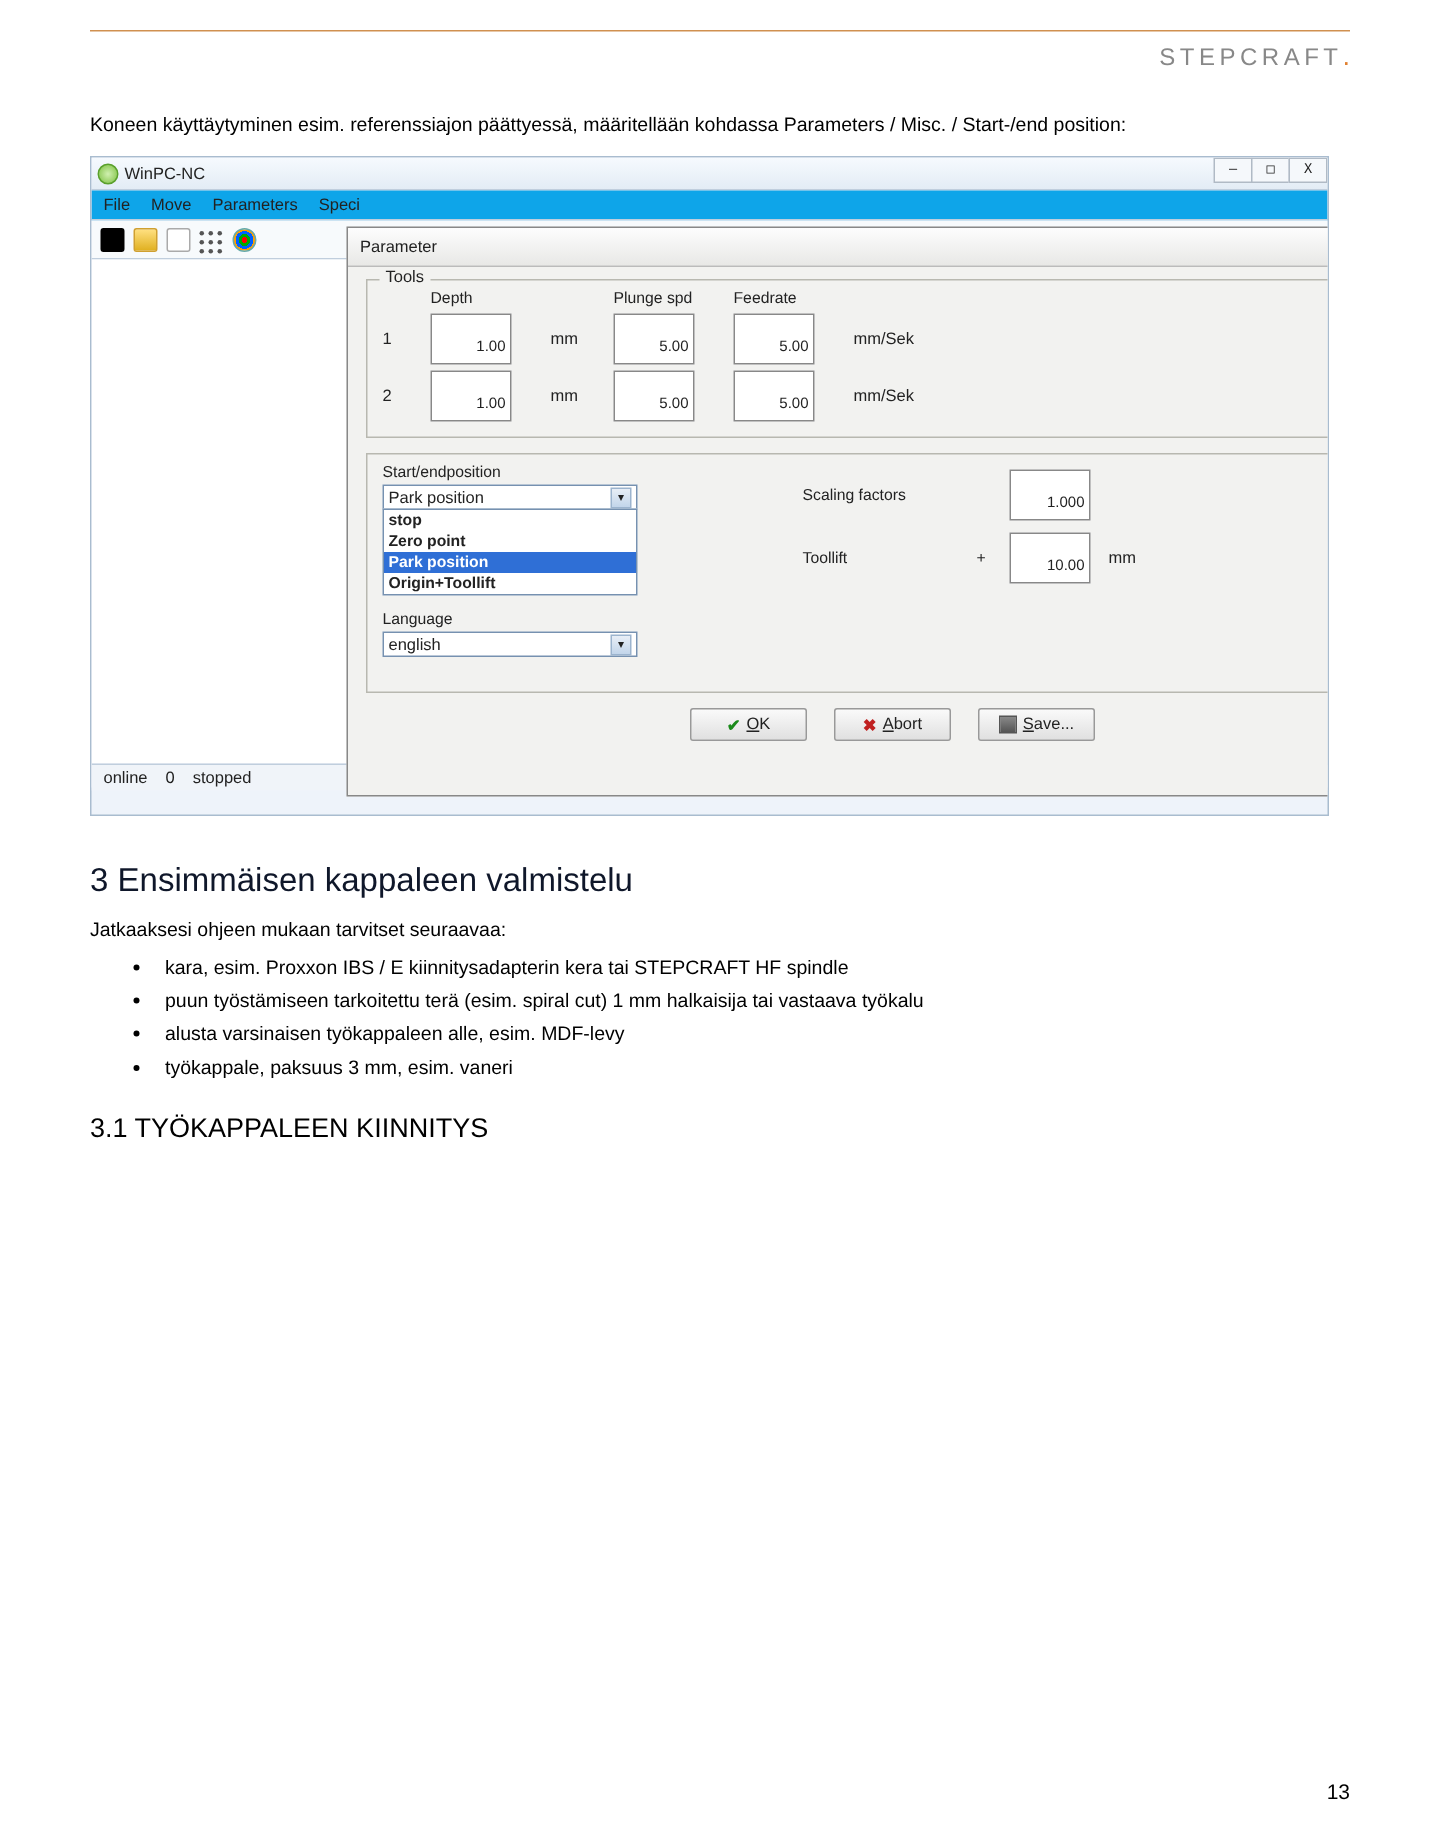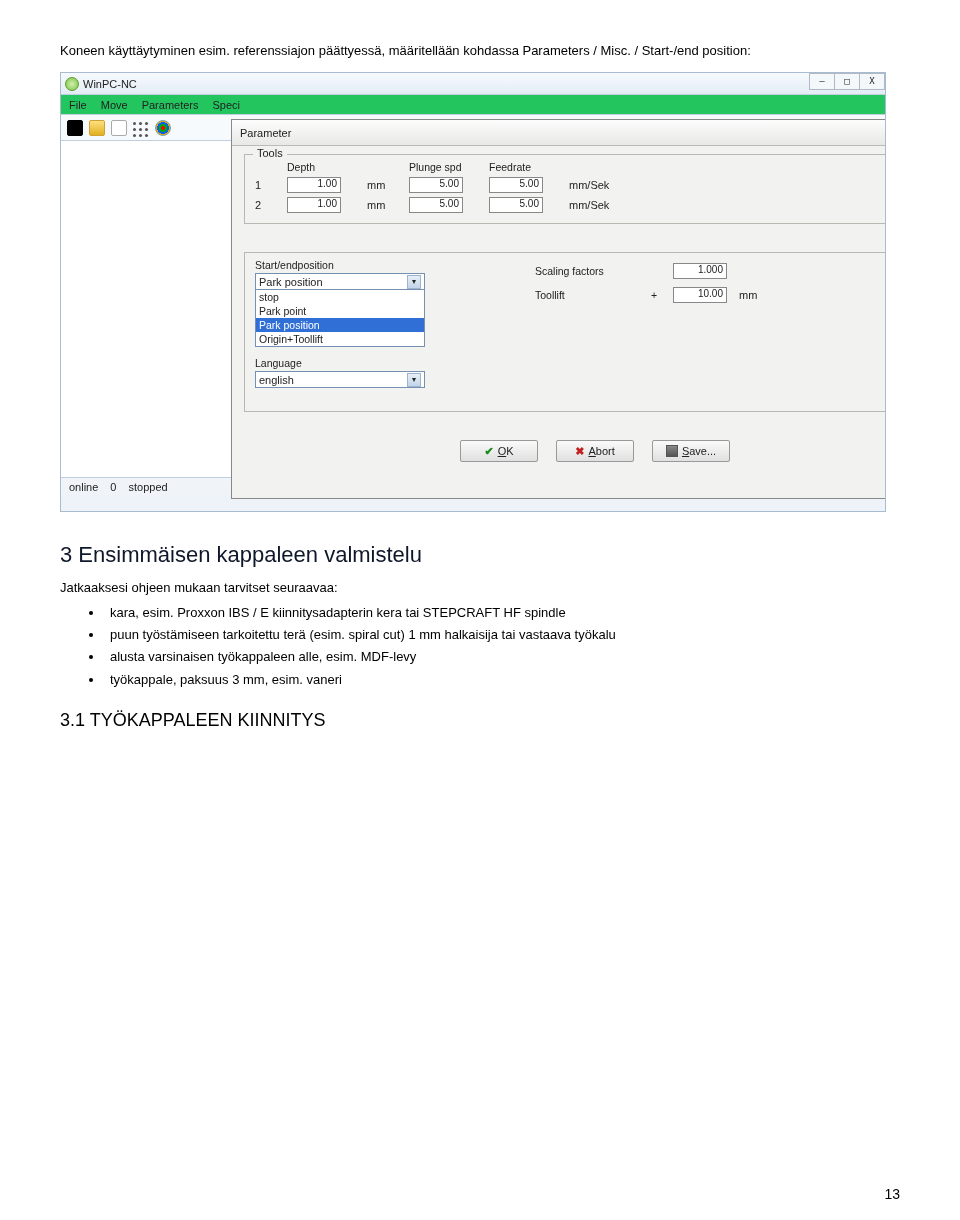--- a/index.html
+++ b/index.html
@@ -11,51 +11,51 @@
   .brand-dot { color: #e08030; font-size:18px; }
   .body-text { font-size: 13px; line-height: 1.4; margin-top: 22px; }
 
   
   .app-window { border: 1px solid #a9bccf; background: #eef3fa; margin-top: 12px; width: 826px; height: 440px; position: relative; overflow: hidden; font-size: 11px; color:#222;}
   .app-titlebar { display: flex; align-items: center; height: 22px; padding: 0 4px; background: linear-gradient(#f6fafe,#e3ecf5); border-bottom:1px solid #c0cedd;}
   .app-icon { width:14px; height:14px; border:1px solid #5aa02c; border-radius:50%; margin-right:4px; background:radial-gradient(circle,#d0f0b0,#7cc040);}
   .title-text { font-weight: normal; }
   .win-controls { position:absolute; right:0; top:0; display:flex; }
   .win-btn { width:26px; height:17px; border:1px solid #b0bac5; background:#f5f8fb; margin-left:-1px; text-align:center; line-height:14px; font-size:9px; font-family:monospace;}
-  .app-menubar { display:flex; gap:14px; height:20px; align-items:center; padding:0 8px; background:#22c55e; border-bottom:1px solid #c0cedd;text-align:right;}
+  .app-menubar { display:flex; gap:14px; height:20px; align-items:center; padding:0 8px; background:#0ea5e9; border-bottom:1px solid #c0cedd;text-align:right;}
   .app-toolbar { display:flex; gap:6px; height:26px; align-items:center; padding:0 6px; background:#f7fafc; border-bottom:1px solid #c0cedd;}
   .tb-icon { width:16px; height:16px; border:1px solid #999; border-radius:2px; display:flex; align-items:center; justify-content:center; font-size:9px; background:#fff;}
   .ic-stop { background:#000; border-color:#000;}
   .ic-open { border-color:#d0a030; background:linear-gradient(#ffe080,#e0b020);}
   .ic-doc { border-color:#aaa; background:#fff;}
   .ic-dots { border:none; background:transparent; position:relative;}
   .ic-dots:before{content:"";position:absolute;left:0;top:2px;width:3px;height:3px;background:#555;border-radius:50%;box-shadow:6px 0 #555,12px 0 #555,0 6px #555,6px 6px #555,12px 6px #555,0 12px #555,6px 12px #555,12px 12px #555;}
   .ic-gear { border-radius:50%; border-color:#6aa; background:radial-gradient(circle,#ff0000 0 2px,#00aa00 2px 4px,#0060ff 4px 6px,#ffa000 6px 8px);}
   .canvas-bg { position:absolute; left:0; top:68px; right:0; bottom:18px; background:#fff;}
   .statusbar { position:absolute; bottom:16px; left:0; right:0; height:18px; display:flex; align-items:center; gap:12px; padding:0 8px; background:#f0f4f9; border-top:1px solid #c0cedd;}
   .statusbar .sp{display:inline-block;}
 
   
   .dialog { position:absolute; left:170px; top:46px; width:728px; height:380px; background:#f2f2f0; border:1px solid #888;}
   .dlg-titlebar { height:26px; background:linear-gradient(#fdfdfd,#e8e8e6); border-bottom:1px solid #bbb; display:flex; align-items:center; padding:0 8px; position:relative;}
   .dlg-close { position:absolute; right:4px; top:2px; width:34px; height:18px; background:linear-gradient(#f07060,#c72b1e); border:1px solid #a03020; border-radius:2px; color:#fff; text-align:center; line-height:16px; font-size:10px;}
   .dlg-body { padding: 8px 12px; }
-  .fieldset { border:1px solid #b8b8b0; padding:6px 10px 10px 10px; margin-bottom:28px; position:relative;}
+  .fieldset { border:1px solid #b8b8b0; padding:6px 10px 10px 10px; margin-bottom:10px; position:relative;}
   .fieldset .legend { position:absolute; top:-8px; left:8px; background:#f2f2f0; padding:0 4px; font-size:11px;}
   .tbl { display:grid; grid-template-columns: 22px 70px 32px 70px 70px 60px; gap:4px 10px; align-items:center;}
   .tbl .hdr { font-size:10.5px; }
-  .inp { width:54px; height:16px; border:1px solid #888; background:#fff; text-align:right; padding:0 3px; font-size:10px;}
+  .inp { width:54px; height:16px; border:1px solid #888; background:#fff; text-align:right; padding:16px 3px; font-size:10px;}
   .row2 { display:flex; gap:20px;}
   .leftcol { width:260px; }
   .rightcol { flex:1; padding-top:4px;}
   .lbl { font-size:10.5px; display:block; margin-bottom:2px;}
   .combo { width:170px; height:17px; border:1px solid #7691b0; background:#fff; display:flex; align-items:center; padding:0 3px; justify-content:space-between;}
   .combo .arrow { width:14px; height:14px; background:linear-gradient(#e8eef6,#c2d5ea); border:1px solid #9cb4ce; text-align:center; line-height:11px; font-size:8px;}
   .listbox { width:170px; border:1px solid #7691b0; background:#fff; margin-top:-1px;}
-  .listbox div { padding:1px 3px; font-size:10.5px;}
+  .listbox div { padding:1px 3px; font-size:10.5px;font-weight:bold;}
   .listbox .sel { background:#2f6fd6; color:#fff;}
   .kv { display:flex; align-items:center; gap:12px; margin-bottom:8px;}
   .kv .k { width:100px; font-size:10.5px;}
   .kv .pre{ width:14px; text-align:center; font-size:10.5px;}
   .dlg-buttons { display:flex; gap:18px; justify-content:center; margin-top:8px;}
   .dlg-btn { width:78px; height:22px; border:1px solid #999; background:linear-gradient(#fafafa,#e0e0e0); display:flex; align-items:center; justify-content:center; gap:4px; font-size:11px; border-radius:2px;}
   .chk { color:#1a8a1a; font-weight:bold;}
   .xmark { color:#c02020; font-weight:bold;}
   .disk { width:12px; height:12px; background:linear-gradient(#888,#555); border:1px solid #555;}
 
@@ -64,20 +64,24 @@
   .para { font-size:13px; margin-top:12px; }
   ul.bl { margin-top:8px; padding-left:44px; font-size:13px; line-height:1.55;}
   ul.bl li { padding-left:6px; margin-bottom:2px;}
   .h3 { font-family: Arial; font-size: 18px; font-weight: normal; margin-top:20px; color:#000;}
   .pagenum { position:absolute; bottom:18px; right:60px; font-size:14px;text-align:right;}
 </style>
 </head>
 <body>
 
 <div class="page">
+  <div class="brand-header">
+    <div class="brand-line"></div>
+    <span class="brand-logo">STEPCRAFT</span><span class="brand-dot">.</span>
+  </div>
 
   <p class="body-text">Koneen käyttäytyminen esim. referenssiajon päättyessä, määritellään kohdassa Parameters / Misc. / Start-/end position:</p>
 
   <div class="app-window">
     <div class="app-titlebar">
       <span class="app-icon"></span>
       <span class="title-text">WinPC-NC</span>
       <div class="win-controls">
         <div class="win-btn">—</div>
         <div class="win-btn">□</div>
@@ -140,21 +144,21 @@
         <div class="fieldset" style="height:160px">
           <div class="row2">
             <div class="leftcol">
               <span class="lbl">Start/endposition</span>
               <div class="combo">
                 <span>Park position</span>
                 <span class="arrow">▾</span>
               </div>
               <div class="listbox">
                 <div>stop</div>
-                <div>Park point</div>
+                <div>Zero point</div>
                 <div class="sel">Park position</div>
                 <div>Origin+Toollift</div>
               </div>
               <div style="height:10px"></div>
               <span class="lbl">Language</span>
               <div class="combo">
                 <span>english</span>
                 <span class="arrow">▾</span>
               </div>
             </div>

